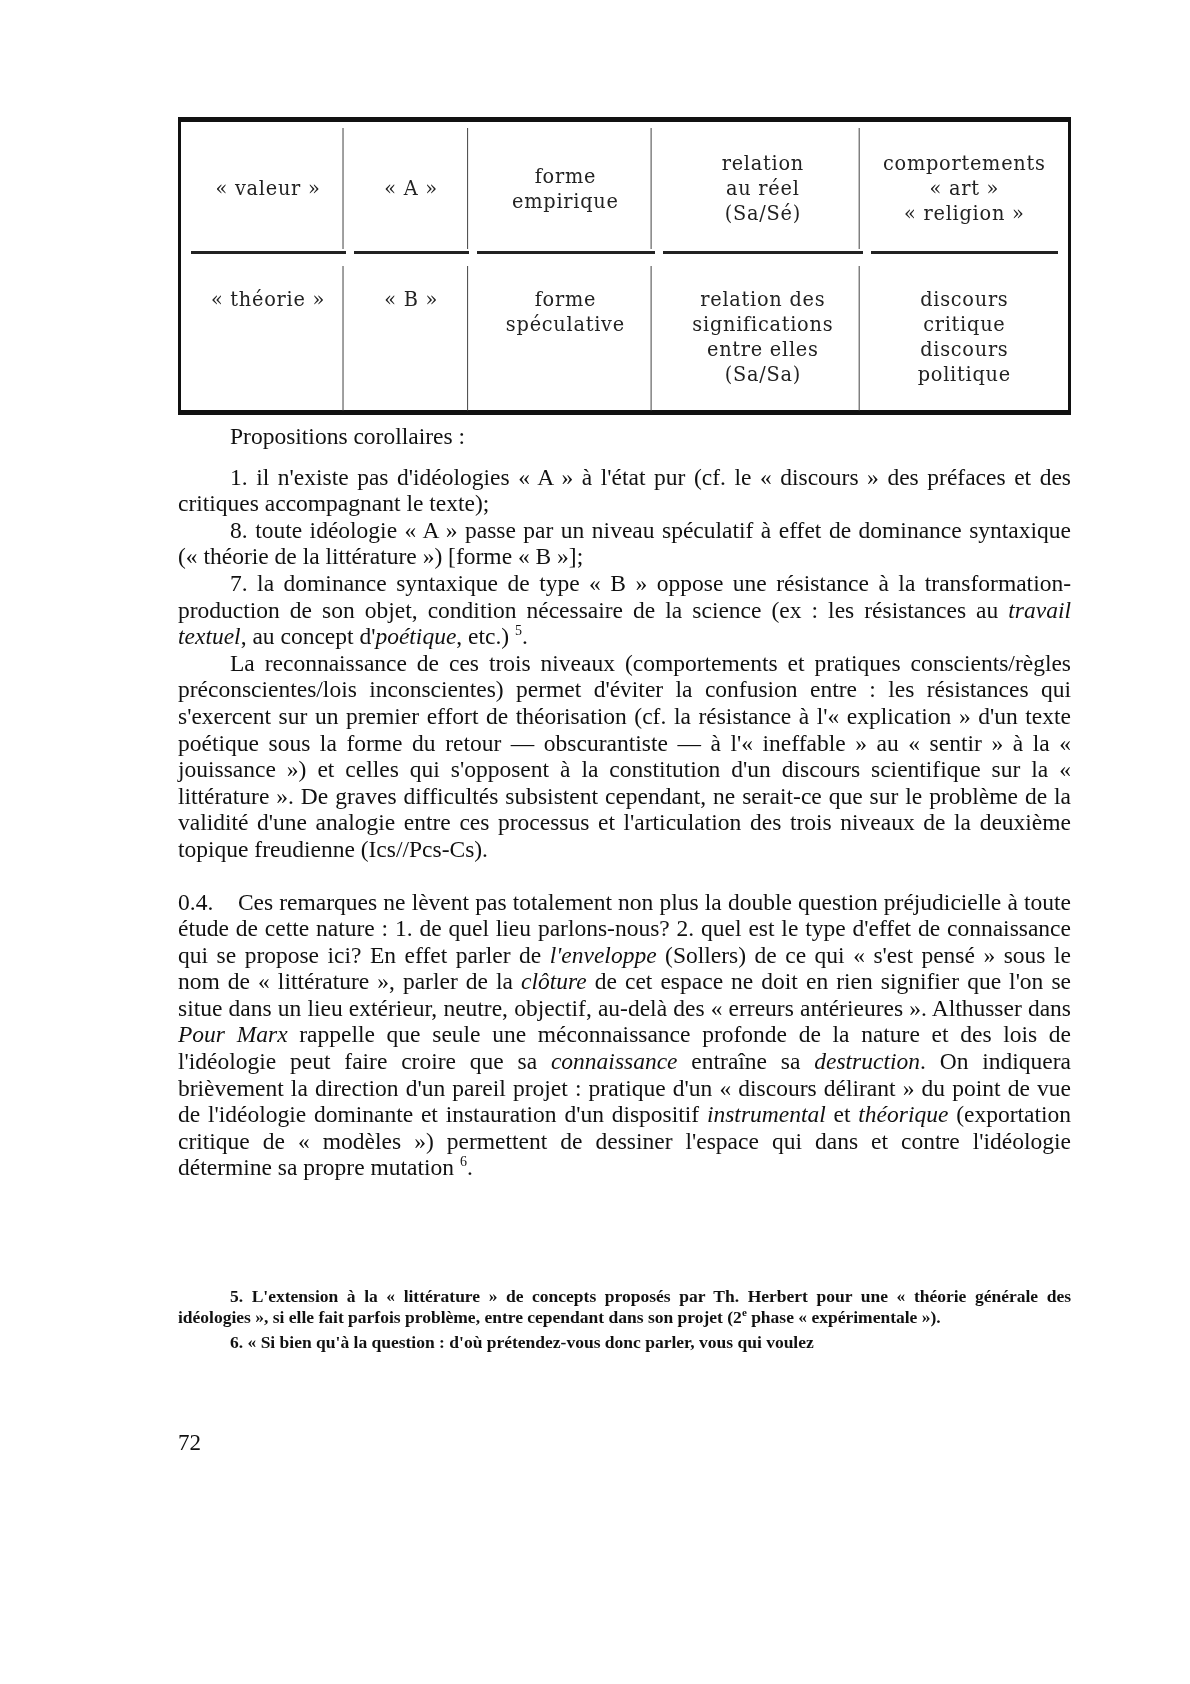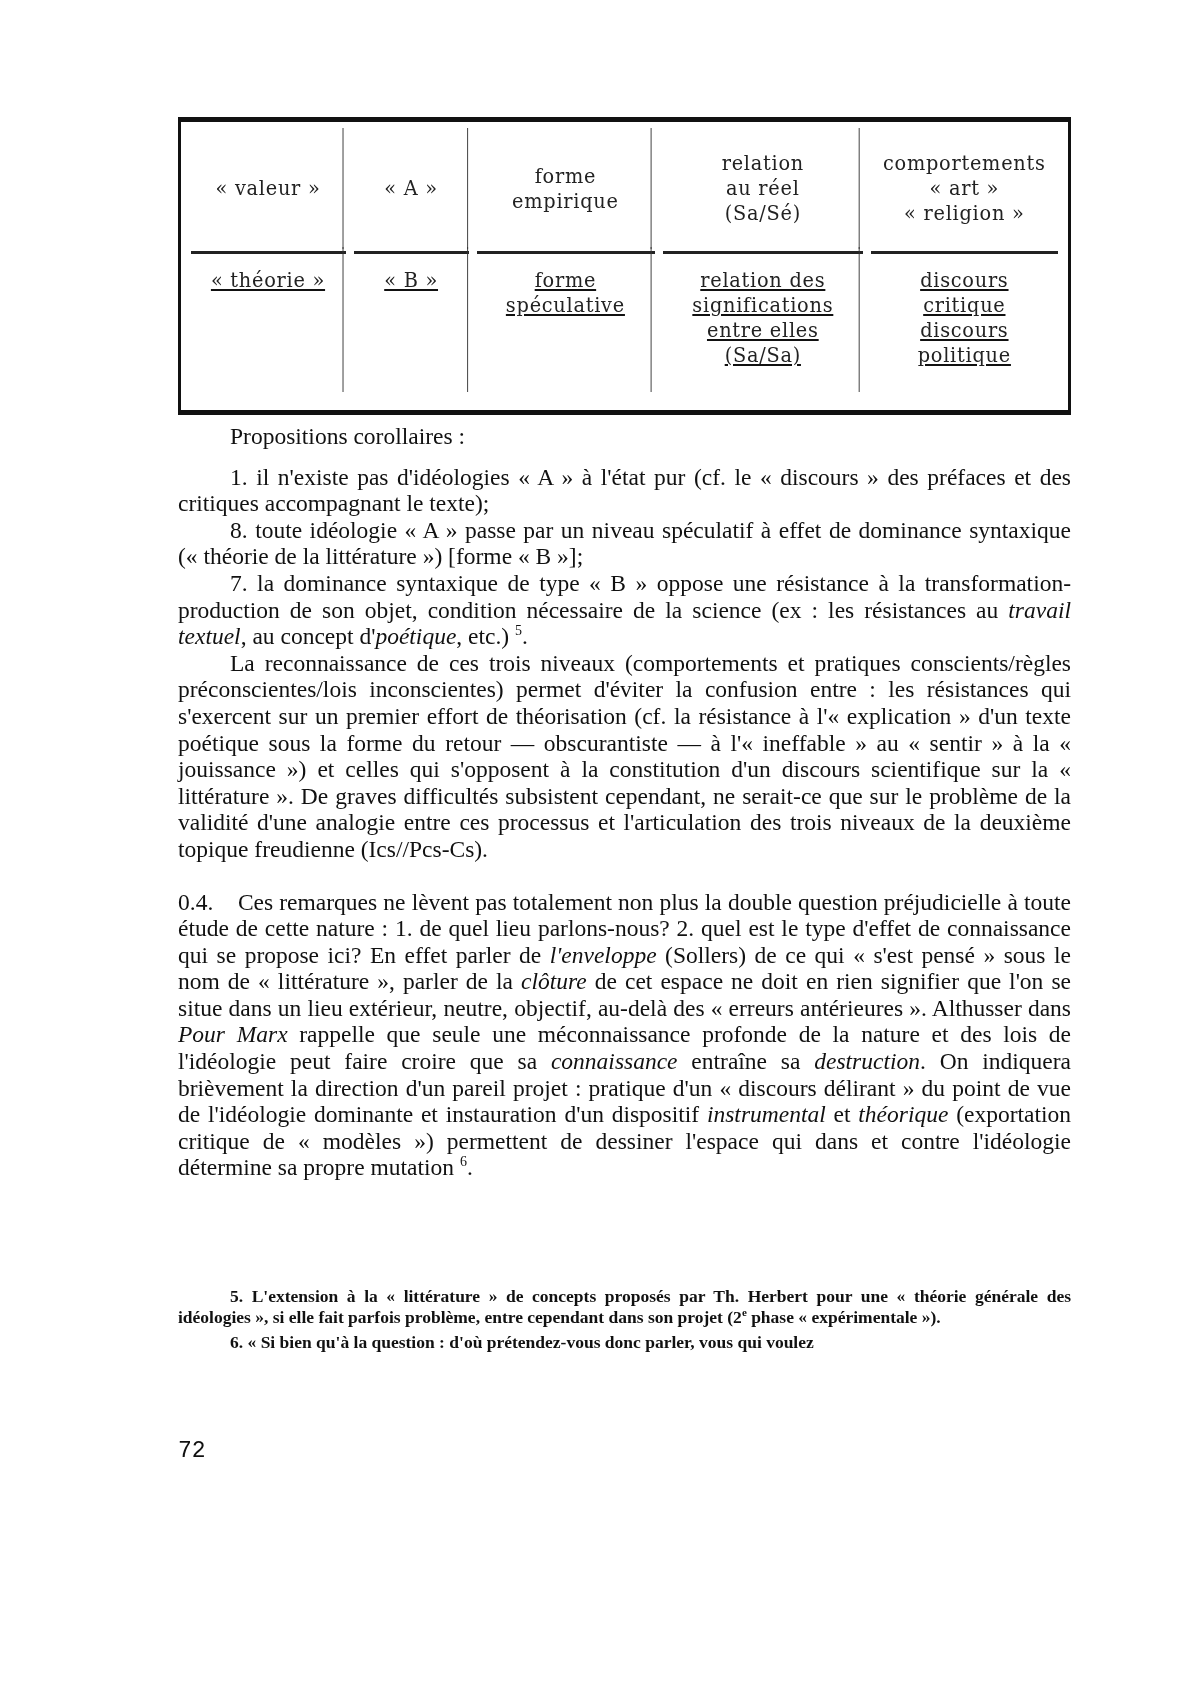--- a/index.html
+++ b/index.html
@@ -6,42 +6,42 @@
   body { width: 1190px; height: 1684px; position: relative; overflow: hidden;
          font-family: "Liberation Serif", "DejaVu Serif", serif; color: #111; }
 
   
   .table-wrap { position: absolute; left: 178px; top: 117px; width: 893px; height: 298px;
                 border-top: 5px solid #111; border-bottom: 5px solid #111;
                 border-left: 3px solid #111; border-right: 3px solid #111; box-sizing: border-box; }
   .table-inner { position: absolute; left: 6px; right: 6px; top: 6px; bottom: 6px; }
   .trow { position: absolute; left: 0; right: 0; display: flex; }
   .trow.r1 { top: 0; height: 121px; }
-  .trow.r2 { top: 119px; height: 145px; text-decoration: underline; }
+  .trow.r2 { top: 138px; height: 145px; }
   .hsep { position: absolute; left: 0; right: 0; top: 123px; height: 3px; display: flex; }
   .hsep span { background: #222; height: 3px; margin: 0 4px; }
   .cell { box-sizing: border-box; border-right: 1px solid #333; display: flex;
           align-items: center; justify-content: center; text-align: center;
           font-size: 21px; line-height: 25px; letter-spacing: 0.8px; color: #222;
           font-family: "DejaVu Serif", "Liberation Serif", serif; font-weight: 300; transform: scaleX(0.92); }
   .cell:last-child { border-right: none; }
   .r2 .cell { align-items: flex-start; padding-top: 21px; }
   .c1 { width: 164px; } .c2 { width: 124px; } .c3 { width: 187px; } .c4 { width: 210px; } .c5 { width: 196px; }
   .cell .lines span { display: block; }
 
   
   .body { position: absolute; left: 178px; width: 893px; font-size: 23.5px; line-height: 26.6px;
           text-align: justify; font-family: "Liberation Serif", serif; }
   .p { margin: 0; }
   .indent { text-indent: 52px; }
   .sup { font-size: 14px; vertical-align: super; line-height: 0; }
   .it { font-style: italic; }
   .notes { position: absolute; left: 178px; width: 893px; font-size: 17.5px; line-height: 21px;
            text-align: justify; font-family: "Liberation Serif", serif; font-weight: bold; }
-  .pagenum { position: absolute; left: 178px; top: 1430px; font-size: 23px; font-family: Liberation Mono, monospace; margin-top: 8px; }
+  .pagenum { position: absolute; left: 178px; top: 1430px; font-size: 23px; font-family: Liberation Serif, serif; }
 </style>
 </head>
 <body>
 
 <div class="table-wrap">
   <div class="table-inner">
     <div class="trow r1">
       <div class="cell c1">
           <div class="lines">
             <span>« valeur »</span>

